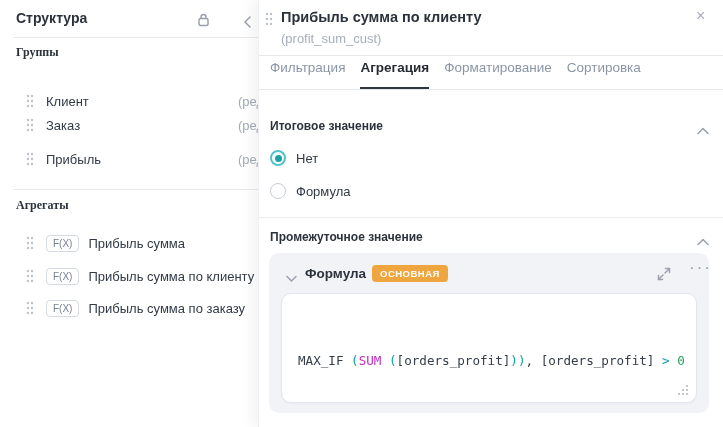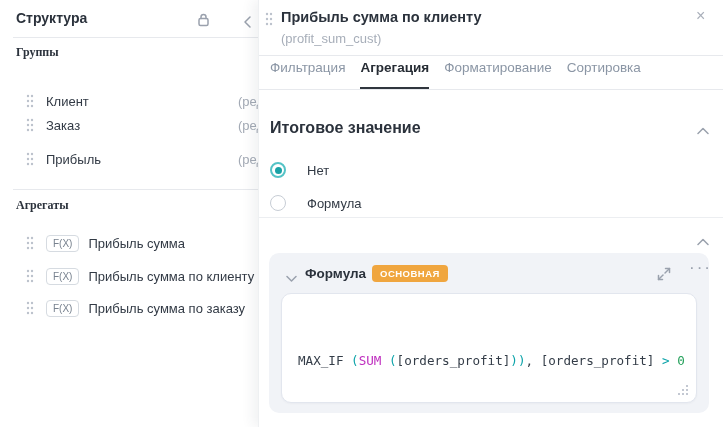--- a/index.html
+++ b/index.html
@@ -32,24 +32,24 @@
   .rp-close { position:absolute; left:437px; top:8px; font-size:16px; line-height:16px; color:#a9afba; cursor:pointer; }
   .rp-div-header { top:55px; left:0; right:0; }
   .rp-div-tabs { top:89px; left:0; right:0; }
   .rp-div-mid { top:217px; left:0; right:0; background:#eceef1; }
 
   .tabs { position:absolute; left:11px; top:60px; display:flex; gap:15px; }
   .tab { position:relative; font-size:13.5px; color:#8b96a5; padding-bottom:14px; cursor:pointer; white-space:nowrap; }
   .tab.active { color:#272d35; font-weight:bold; }
   .tab.active::after { content:""; position:absolute; left:0; right:0; bottom:0; height:2px; background:#30363e; }
 
-  .section-title { position:absolute; left:11px; font-size:16px; font-weight:bold; color:#2b323c; }
+  .section-title { position:absolute; left:11px; font-size:12px; font-weight:bold; color:#2b323c; }
   .sec-chevron { position:absolute; left:438px; }
 
-  .radio-row { position:absolute; left:11px; display:flex; align-items:center; gap:21px; cursor:pointer;margin-top:12px; }
+  .radio-row { position:absolute; left:11px; display:flex; align-items:center; gap:10px; cursor:pointer; }
   .radio { width:16px; height:16px; border-radius:50%; background:#fff; border:1.5px solid #c7cdd5; position:relative; }
   .radio.checked { border:2px solid #54c3c6; }
   .radio.checked::after { content:""; position:absolute; left:50%; top:50%; width:7px; height:7px; margin:-3.5px 0 0 -3.5px;
                           border-radius:50%; background:#19a2a6; }
   .radio-label { font-size:13px; color:#323a45; }
 
   .formula-card { position:absolute; left:10px; top:253px; width:440px; height:160px; background:#f1f3f7; border-radius:10px; }
   .card-chevron { position:absolute; left:17px; top:16px; cursor:pointer; }
   .card-title { position:absolute; left:36px; top:13px; font-size:13.5px; font-weight:bold; color:#2b323c; }
   .card-badge { position:absolute; left:103px; top:12px; background:#f0a63f; color:#fff; font-size:9.5px; font-weight:bold;
@@ -222,20 +222,21 @@
       <span class="radio checked"></span>
       <span class="radio-label">Нет</span>
     </div>
     <div class="radio-row" style="top:183px">
       <span class="radio"></span>
       <span class="radio-label">Формула</span>
     </div>
 
     <div class="divider rp-div-mid"></div>
 
+    <div class="section-title" style="top:230px">Промежуточное значение</div>
     <span class="sec-chevron" style="top:232px">
       <svg width="12" height="8" viewBox="0 0 12 8">
           <path class="icon-stroke" d="M1 6.5 L6 1.5 L11 6.5"></path>
         </svg>
     </span>
 
     <div class="formula-card">
       <span class="card-chevron">
         <svg width="11" height="8" viewBox="0 0 11 8">
             <path class="icon-stroke" d="M1 1.5 L5.5 6 L10 1.5"></path>

